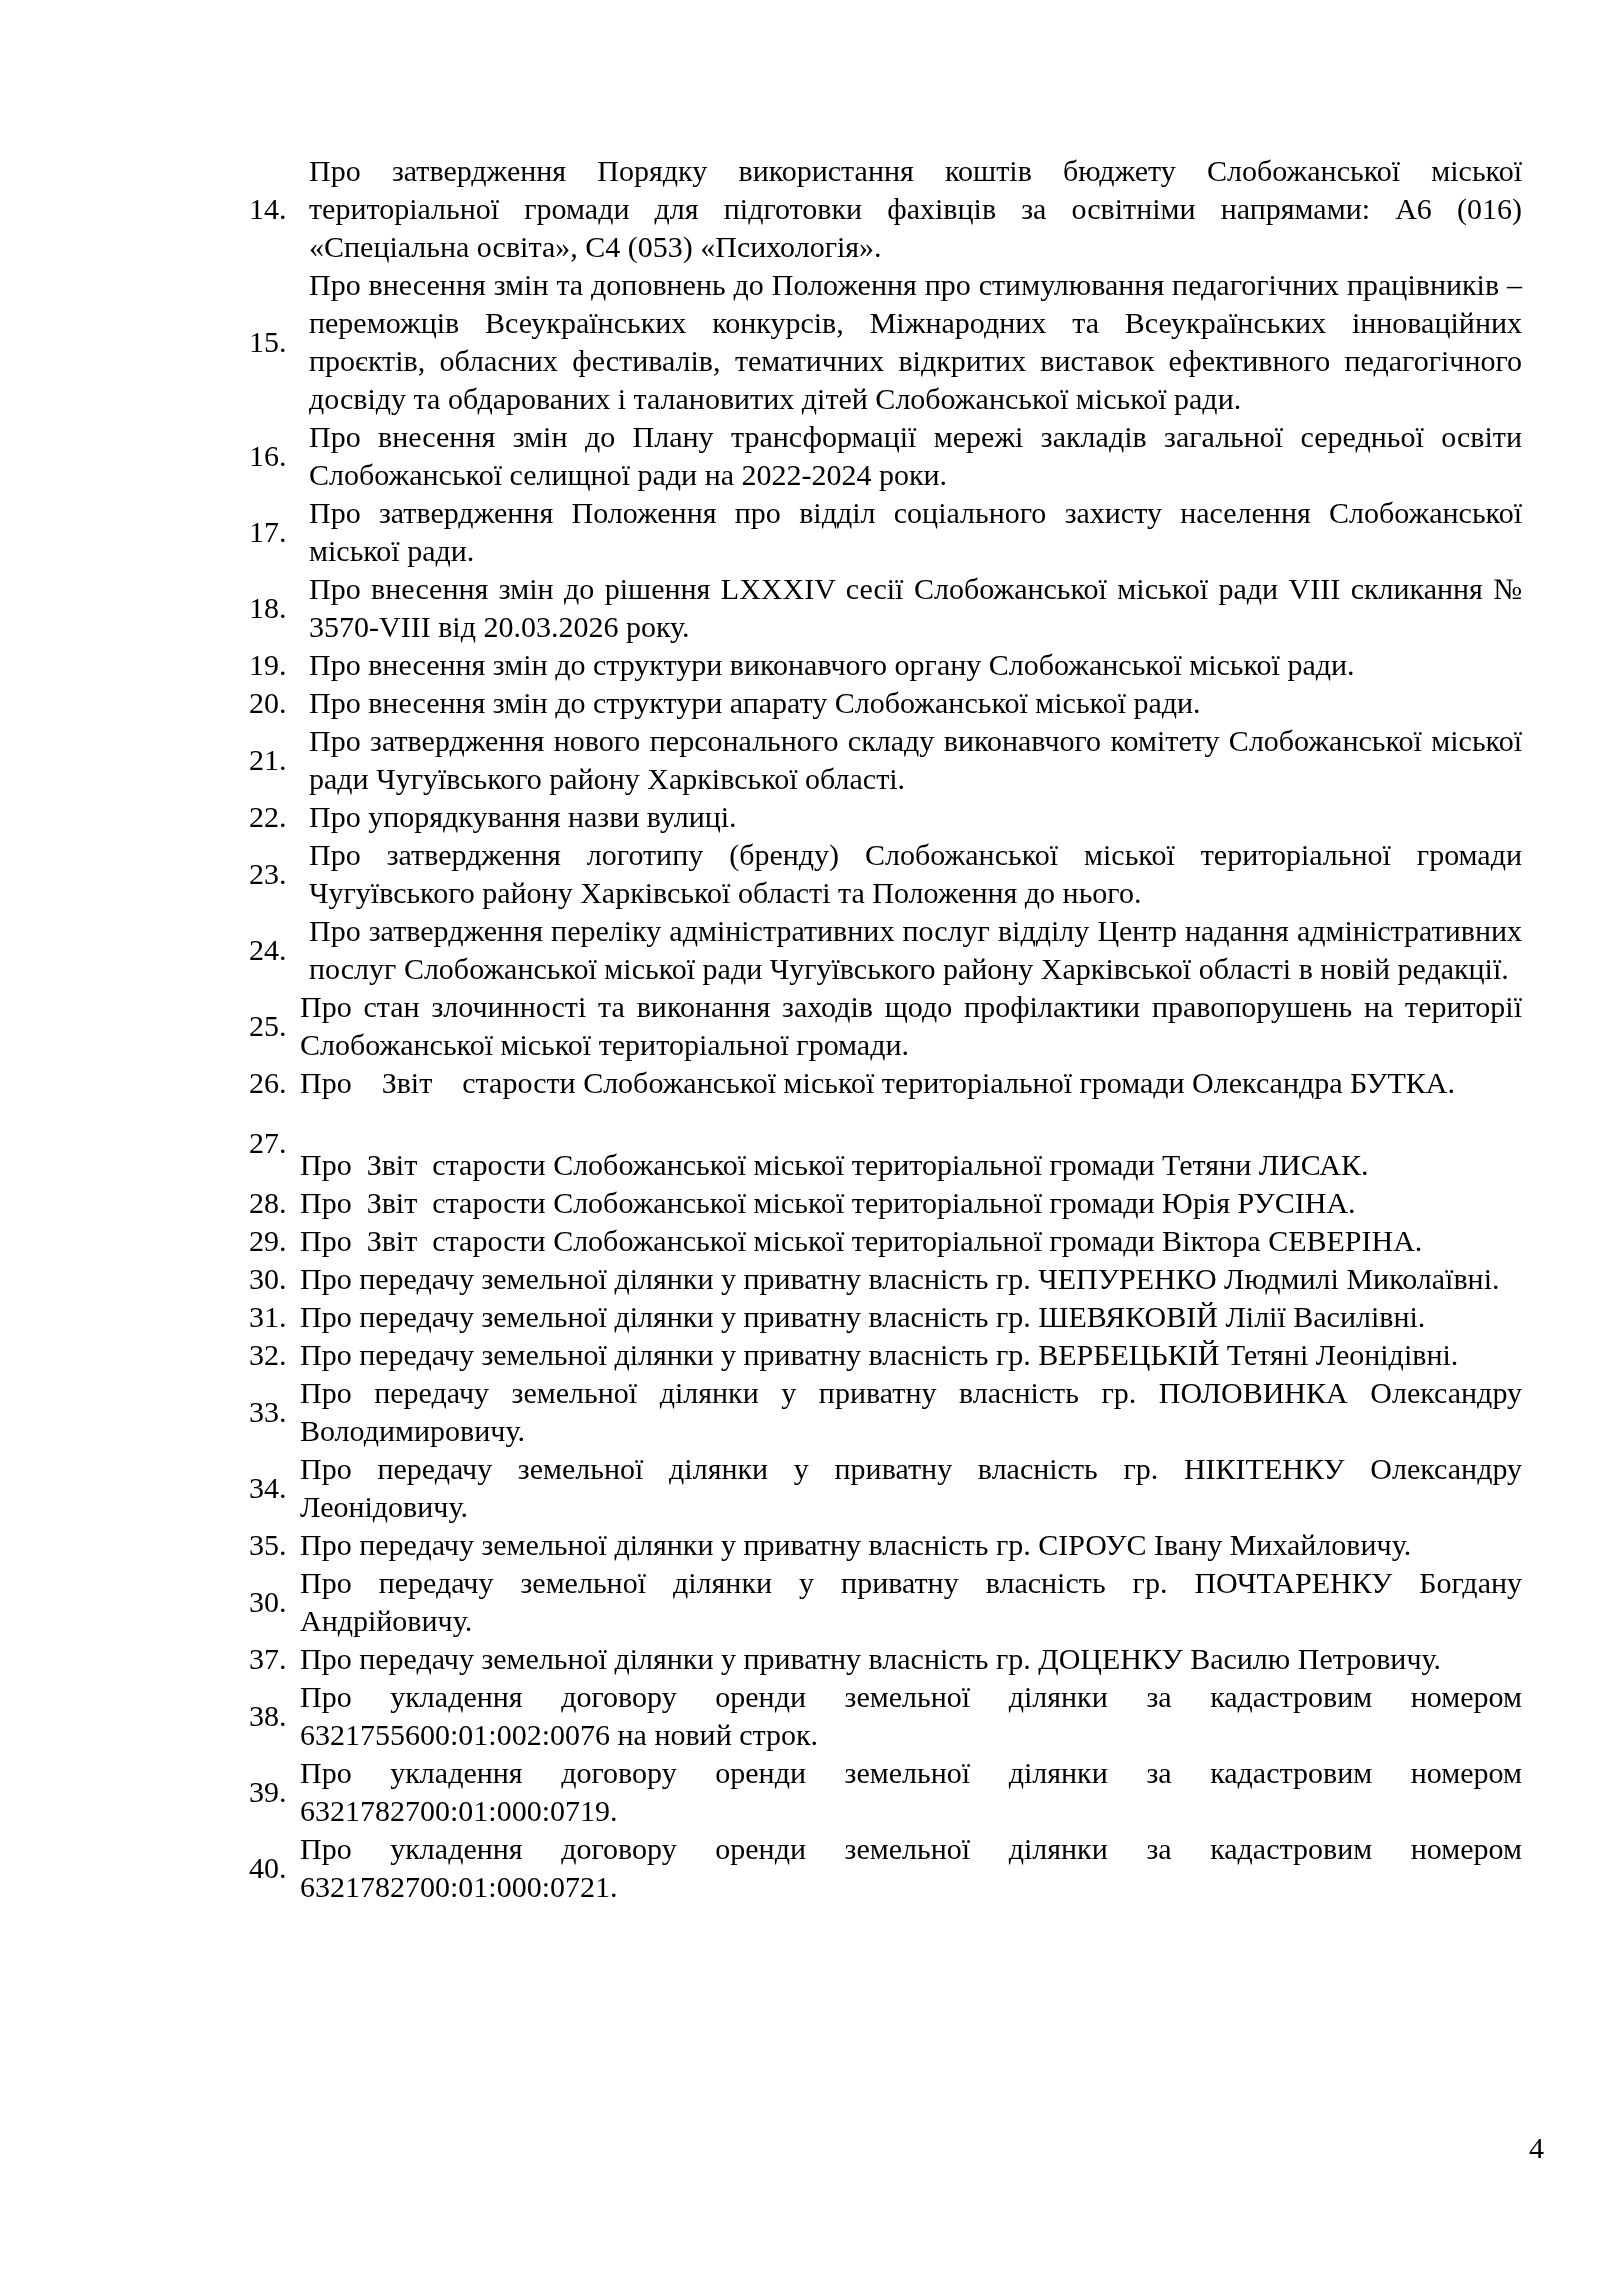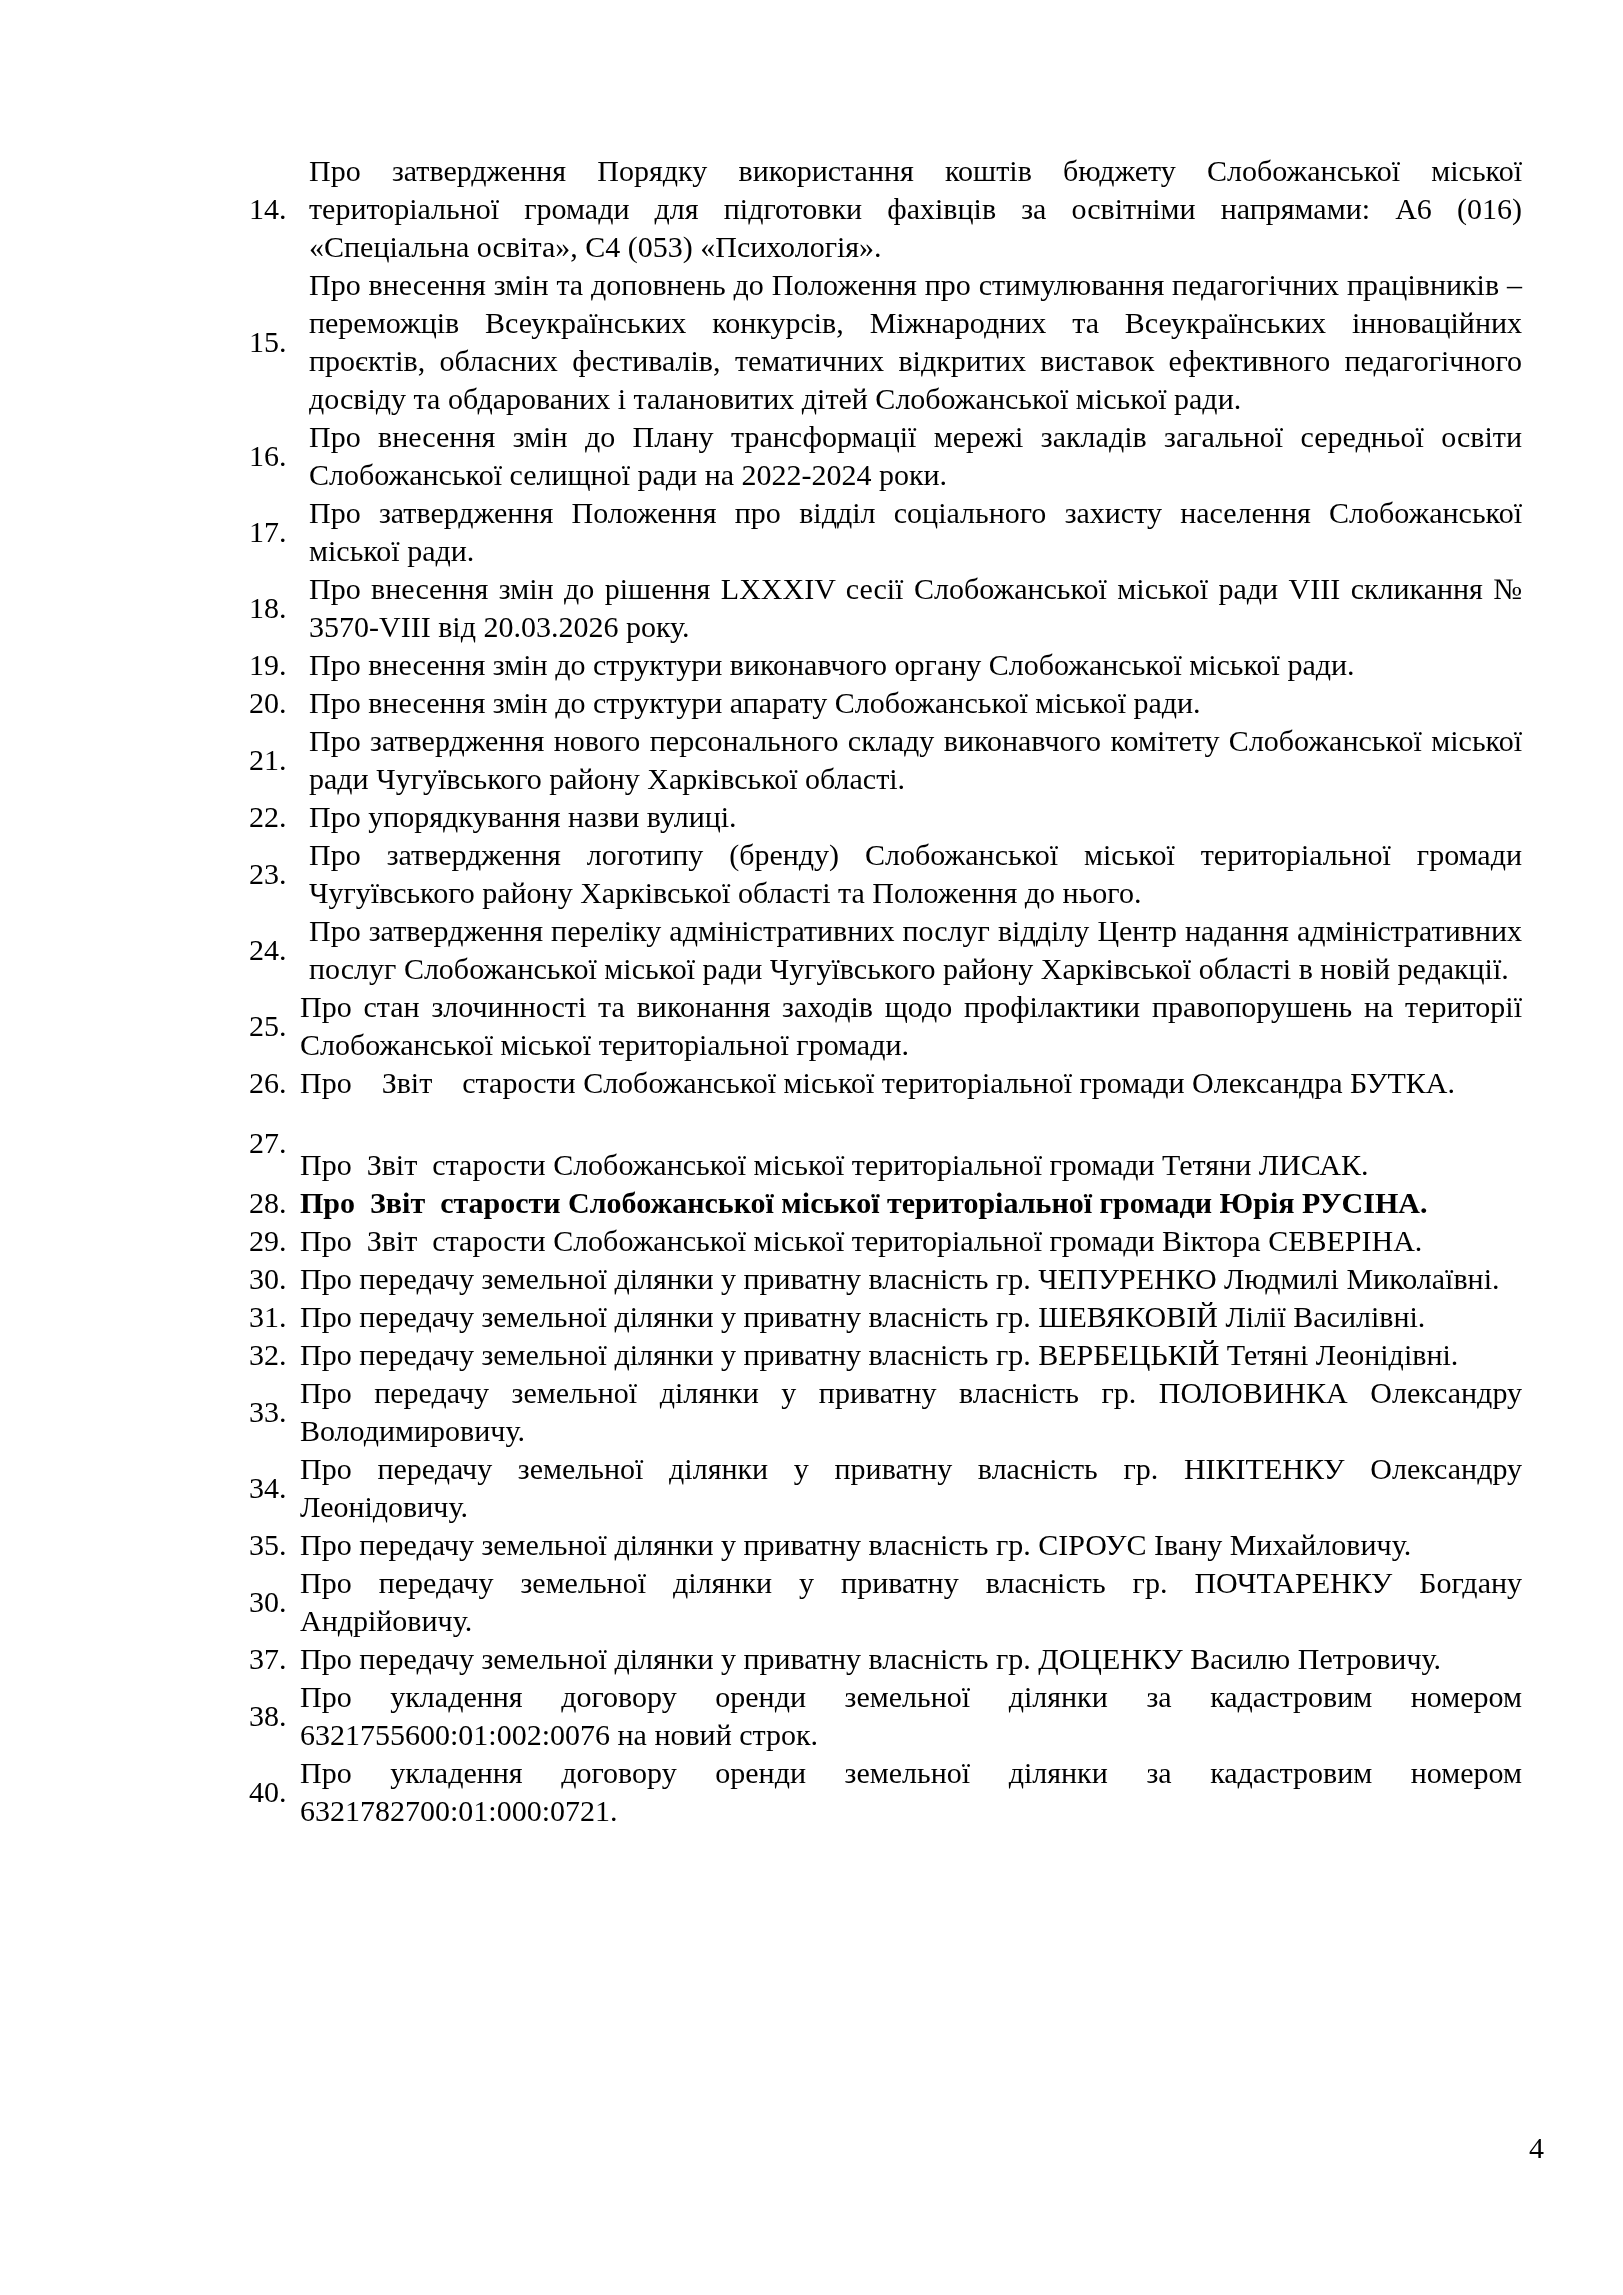--- a/index.html
+++ b/index.html
@@ -72,21 +72,21 @@
   <div class="item">
       <span class="num tight">26.</span>
       <span class="txt" style="white-space: pre-wrap;">Про    Звіт    старости Слобожанської міської територіальної громади Олександра БУТКА.</span>
     </div>
   <div class="item">
       <span class="num tight">27.</span>
       <span class="txt" style="white-space: pre-wrap; margin-top: 44px;">Про  Звіт  старости Слобожанської міської територіальної громади Тетяни ЛИСАК.</span>
     </div>
   <div class="item">
       <span class="num tight">28.</span>
-      <span class="txt" style="white-space: pre-wrap; font-weight: bold;">Про  Звіт  старости Слобожанської міської територіальної громади Юрія РУСІНА.</span>
+      <span class="txt" style="white-space: pre-wrap;">Про  Звіт  старости Слобожанської міської територіальної громади Юрія РУСІНА.</span>
     </div>
   <div class="item">
       <span class="num tight">29.</span>
       <span class="txt" style="white-space: pre-wrap;">Про  Звіт  старости Слобожанської міської територіальної громади Віктора СЕВЕРІНА.</span>
     </div>
   <div class="item">
       <span class="num tight">30.</span>
       <span class="txt">Про передачу земельної ділянки у приватну власність гр. ЧЕПУРЕНКО Людмилі Миколаївні.</span>
     </div>
   <div class="item">
@@ -115,19 +115,23 @@
     </div>
   <div class="item">
       <span class="num tight">37.</span>
       <span class="txt">Про передачу земельної ділянки у приватну власність гр. ДОЦЕНКУ Василю Петровичу.</span>
     </div>
   <div class="item">
       <span class="num tight">38.</span>
       <span class="txt">Про укладення договору оренди земельної ділянки за кадастровим номером 6321755600:01:002:0076 на новий строк.</span>
     </div>
   <div class="item">
+      <span class="num tight">39.</span>
+      <span class="txt">Про укладення договору оренди земельної ділянки за кадастровим номером 6321782700:01:000:0719.</span>
+    </div>
+  <div class="item">
       <span class="num tight">40.</span>
       <span class="txt">Про укладення договору оренди земельної ділянки за кадастровим номером 6321782700:01:000:0721.</span>
     </div>
 </div>
 
 <div class="page-number">4</div>
 
 
 </body></html>

